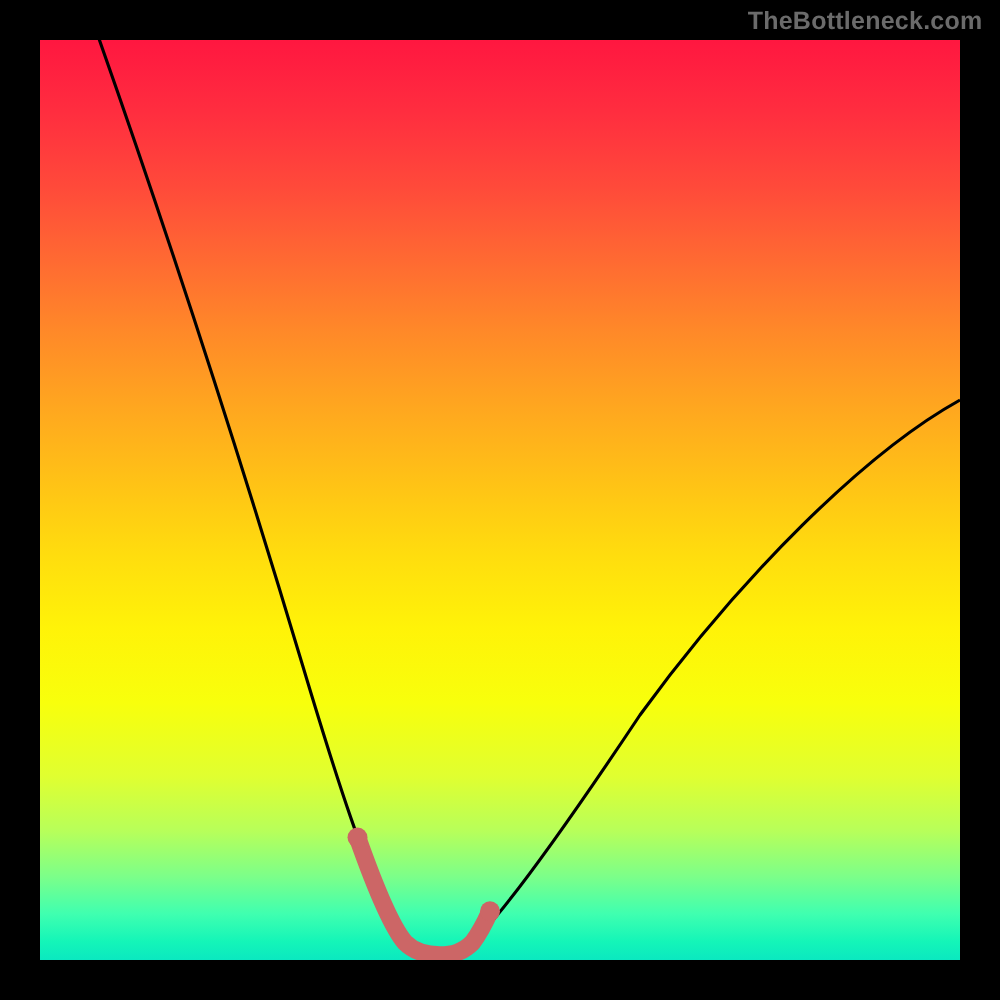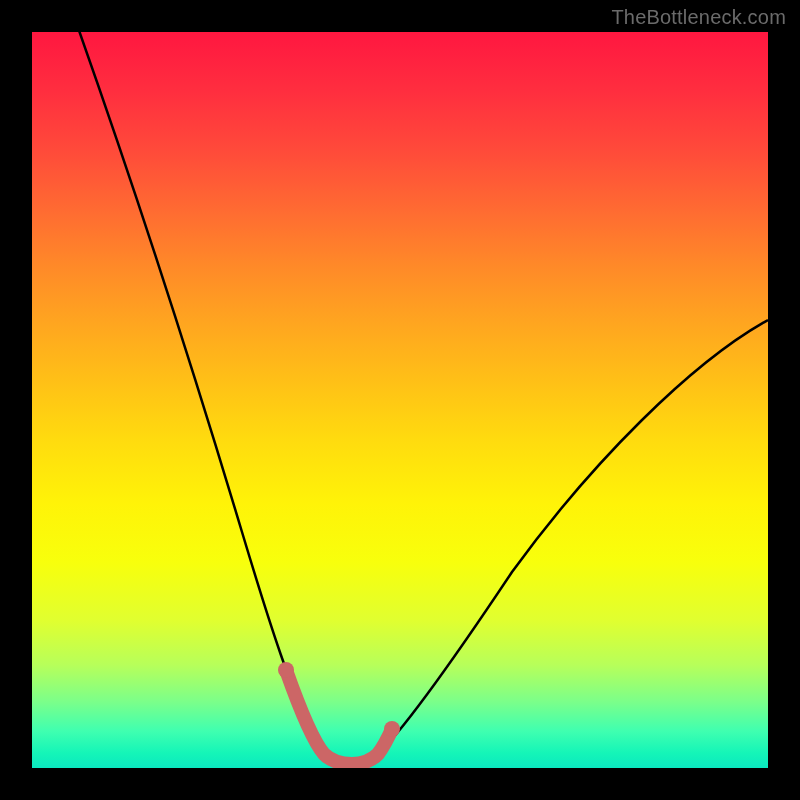--- a/index.html
+++ b/index.html
@@ -52,21 +52,21 @@
   svg.curve {
     position: absolute;
     inset: 0;
   }
   .watermark {
     position: absolute;
     top: 6px;
     right: 14px;
     color: #6b6b6b;
     font-size: 20px;
-    font-weight: 400;
+    font-weight: 700;
     letter-spacing: 0.2px;
     user-select: none;
   }
 </style>
 </head>
 <body>
 
 <div class="frame">
 
   <div class="plot-area">

